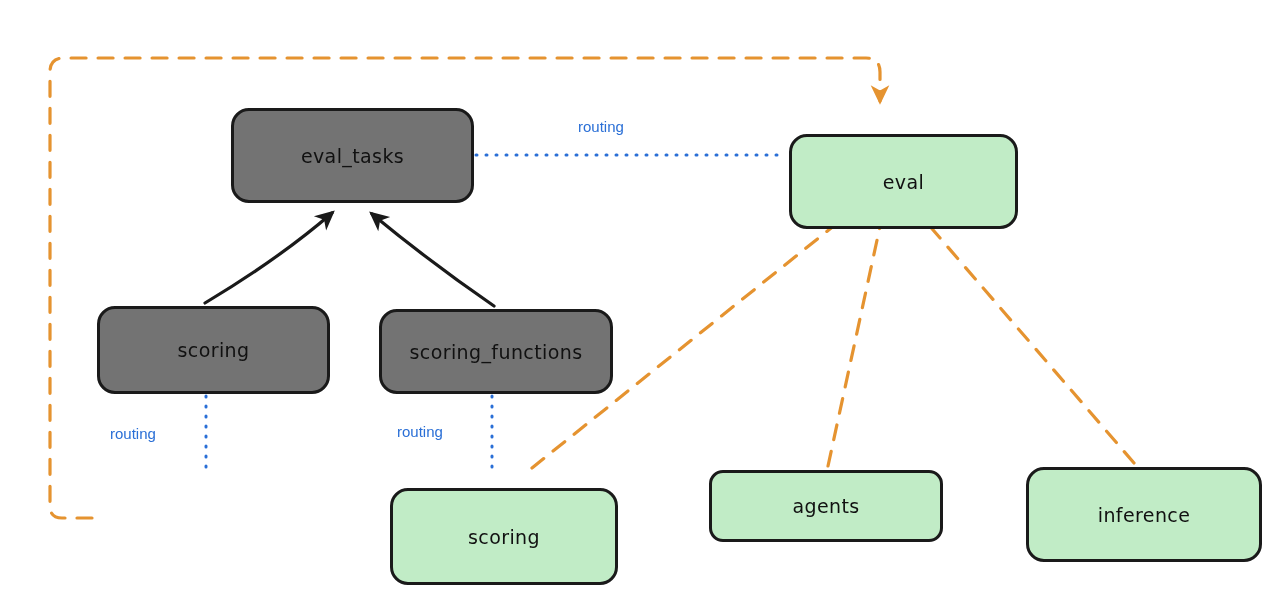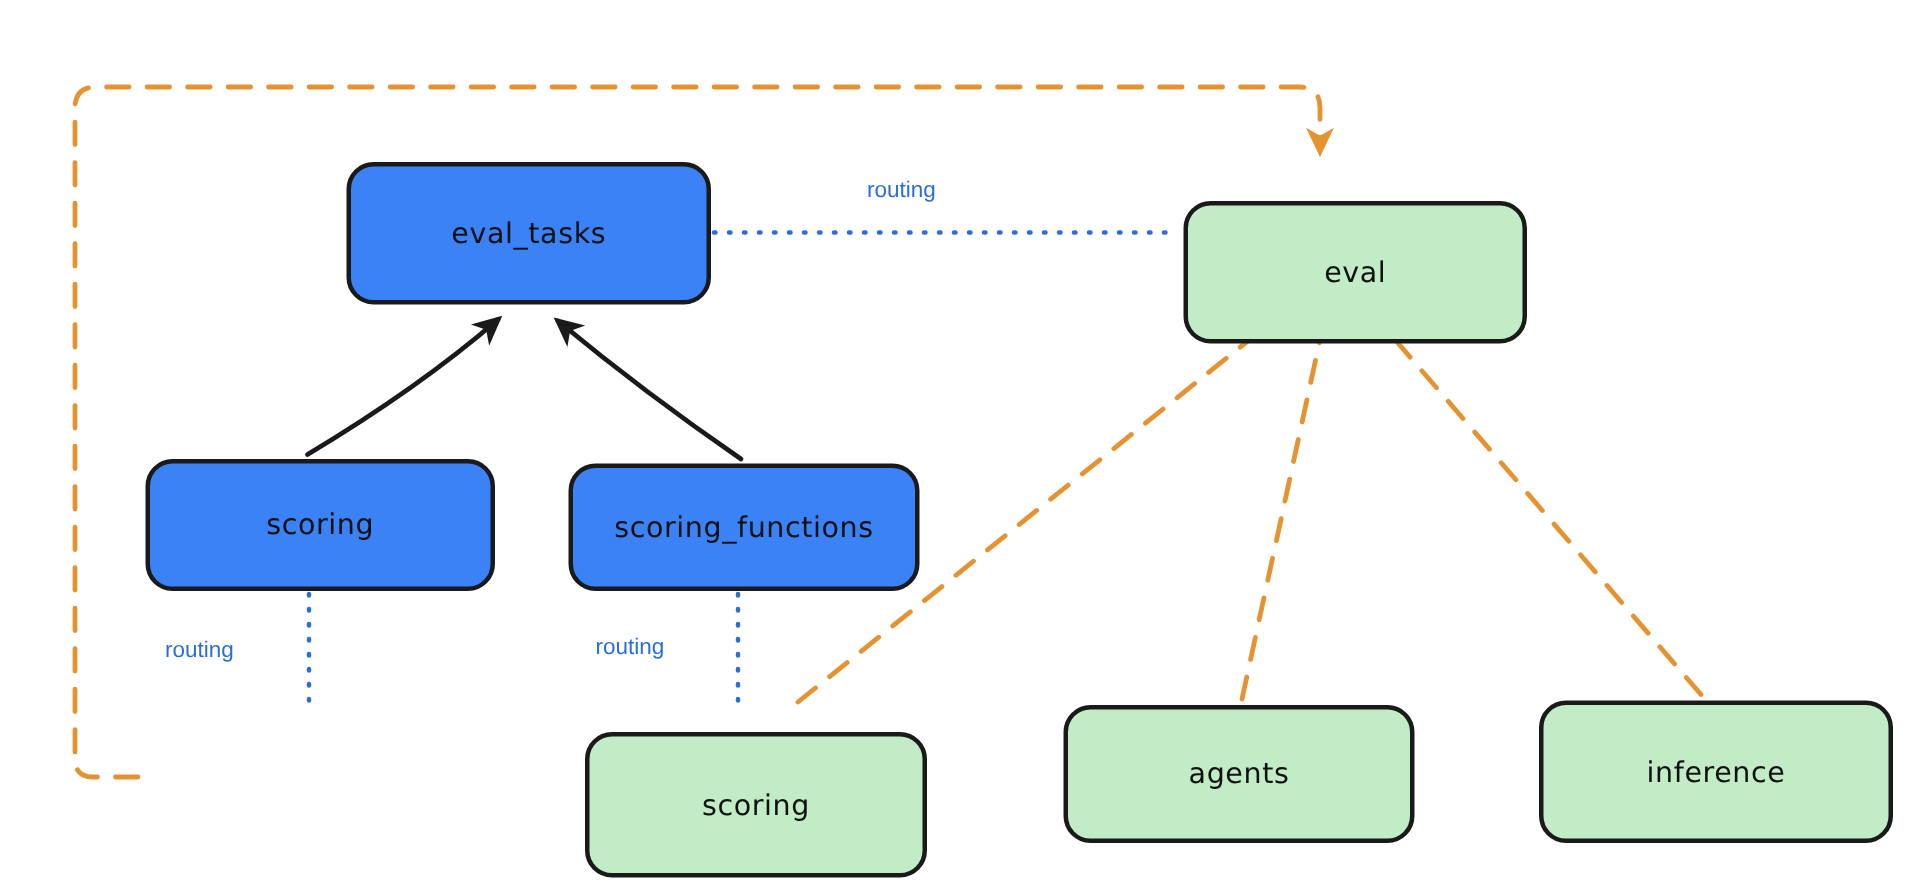--- a/index.html
+++ b/index.html
@@ -37,21 +37,21 @@
     z-index: 3;
   }
   .node-label {
     font-family: "DejaVu Sans", sans-serif;
     font-size: 19px;
     color: #111111;
     letter-spacing: 0.4px;
     white-space: nowrap;
     text-align: center;
   }
-  .node.blue  { background: #3b82f6; }
+  .node.blue  { background: #737373; }
   .node.green { background: #c1ecc6; }
 
   .edge-label {
     position: absolute;
     font-family: Liberation Sans, sans-serif;
     font-size: 15px;
     color: #2a6fd6;
     white-space: nowrap;
     z-index: 4;
   }
@@ -104,21 +104,21 @@
 
   <div class="node blue" style="left:379px; top:309px; width:234px; height:85px;">
     <span class="node-label">scoring_functions</span>
   </div>
 
 
   <div class="node green" style="left:390px; top:488px; width:228px; height:97px;justify-content:center;">
     <span class="node-label">scoring</span>
   </div>
 
-  <div class="node green" style="left:709px; top:470px; width:234px; height:92px;">
+  <div class="node green" style="left:709px; top:470px; width:234px; height:72px;border-radius:14px;">
     <span class="node-label">agents</span>
   </div>
 
   <div class="node green" style="left:1026px; top:467px; width:236px; height:95px;">
     <span class="node-label">inference</span>
   </div>
 
   <div class="edge-label" style="left:578px; top:118px;">routing</div>
 
   <div class="edge-label" style="left:110px; top:425px;">routing</div>

